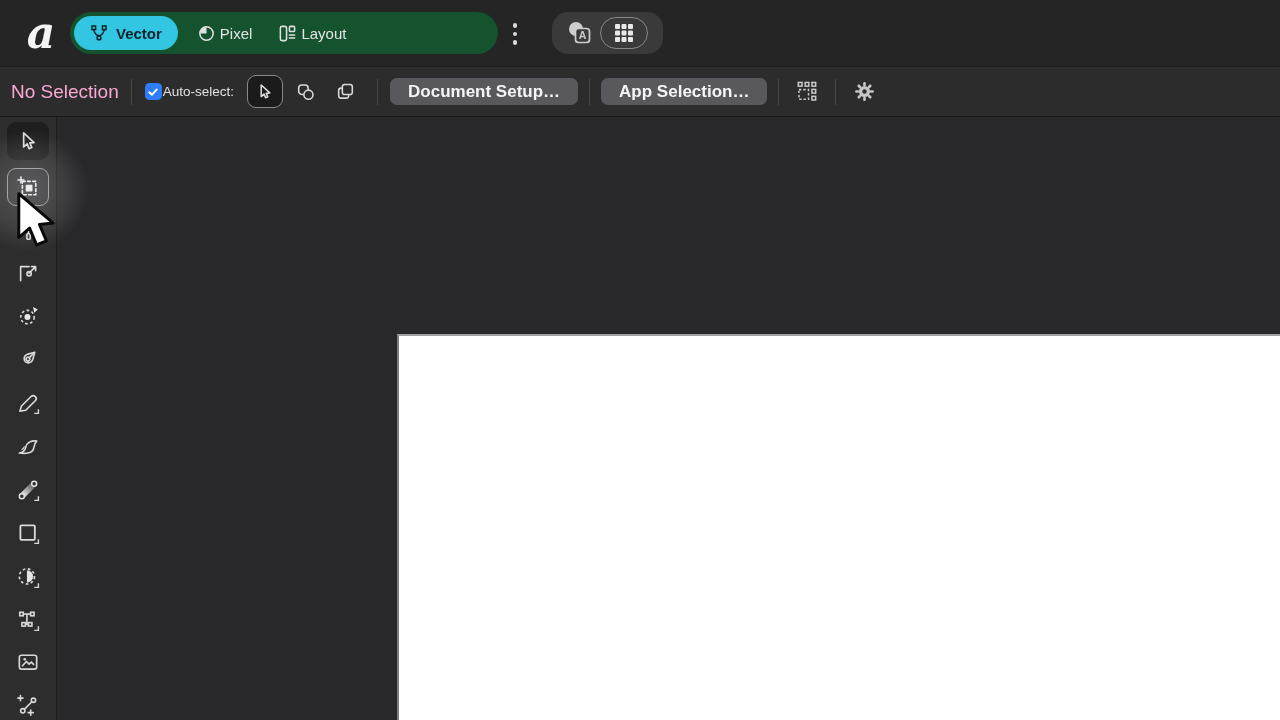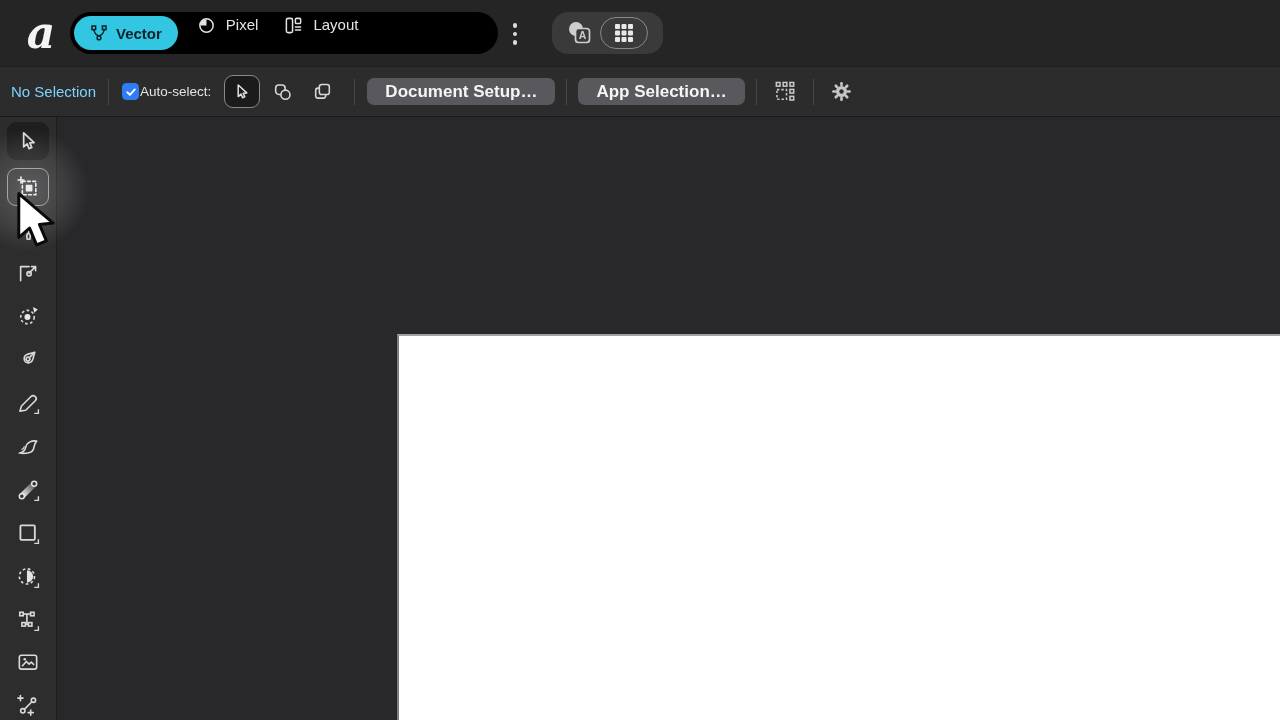--- a/index.html
+++ b/index.html
@@ -6,41 +6,41 @@
   html,body { width:1280px; height:720px; overflow:hidden; background:#28282a;
               font-family:"Liberation Sans", sans-serif; }
   body { position:relative; }
 
   
   .topbar { position:absolute; left:0; top:0; width:1280px; height:66px; background:#252526; }
   .logo { position:absolute; left:20px; top:8px; width:42px; height:50px;
           color:#f4f4f4; font-family:"DejaVu Serif", serif; font-style:italic; font-weight:bold;
           font-size:44px; line-height:50px; text-align:center; }
   .persona-group { position:absolute; left:70px; top:12px; width:428px; height:42px;
-                   background:#000000; border-radius:21px; display:flex; align-items:center; }
+                   background:#14532d; border-radius:21px; display:flex; align-items:center; }
   .persona-pill { height:34px; margin-left:4px; padding:0 16px; border-radius:17px;
                   background:#32c6e2; display:flex; align-items:center; gap:8px; cursor:default; }
   .persona-pill .plabel { font-size:15px; font-weight:bold; color:#0d2329; }
-  .persona-item { height:34px; padding:0 13px; display:flex; gap:10px; }
+  .persona-item { height:34px; padding:0 13px; display:flex; align-items:center; gap:4px; }
   .persona-item .plabel { font-size:15px; color:#e4e4e4; }
   .persona-item:nth-of-type(2){ margin-left:6px; }
   .kebab { position:absolute; left:505px; top:19px; width:20px; height:30px;
            display:flex; flex-direction:column; align-items:center; justify-content:center; gap:4px; }
   .kebab i { width:4.5px; height:4.5px; border-radius:50%; background:#dcdcdc; }
   .right-group { position:absolute; left:552px; top:12px; width:111px; height:42px;
                  background:#3a3a3b; border-radius:16px; display:flex; align-items:center; }
   .char-btn { margin-left:12px; width:30px; height:30px; display:flex; align-items:center; justify-content:center; }
   .grid-btn { margin-left:6px; width:48px; height:32px; border:1.5px solid #87878c; border-radius:16px;
               display:flex; align-items:center; justify-content:center; }
 
   
   .ctxbar { position:absolute; left:0; top:66px; width:1280px; height:51px; background:#2c2c2d;
             border-top:1px solid #1e1e1f; border-bottom:1px solid #191919;
             display:flex; align-items:center; padding-left:11px; }
-  .status { font-size:15px; color:#7dd3fc; }
+  .status { font-size:19px; color:#f9a8d4; }
   .vdiv { width:1px; height:26px; background:#47474a; }
   .vdiv.a { margin:0 13px 0 12px; }
   .vdiv.b { margin:0 12px 0 14px; }
   .vdiv.c { margin:0 11px; }
   .checkbox { width:17px; height:17px; border-radius:4.5px; background:#2e7cf6;
               display:flex; align-items:center; justify-content:center; }
   .as-label { margin-left:1px; font-size:13.5px; color:#e2e2e2; }
   .modes { margin-left:13px; display:flex; align-items:center; gap:4px; }
   .mode-btn { width:36px; height:33px; border-radius:9px; display:flex; align-items:center; justify-content:center; }
   .mode-btn.sel { border:1.5px solid #8a8a8d; background:#1b1b1c; }

